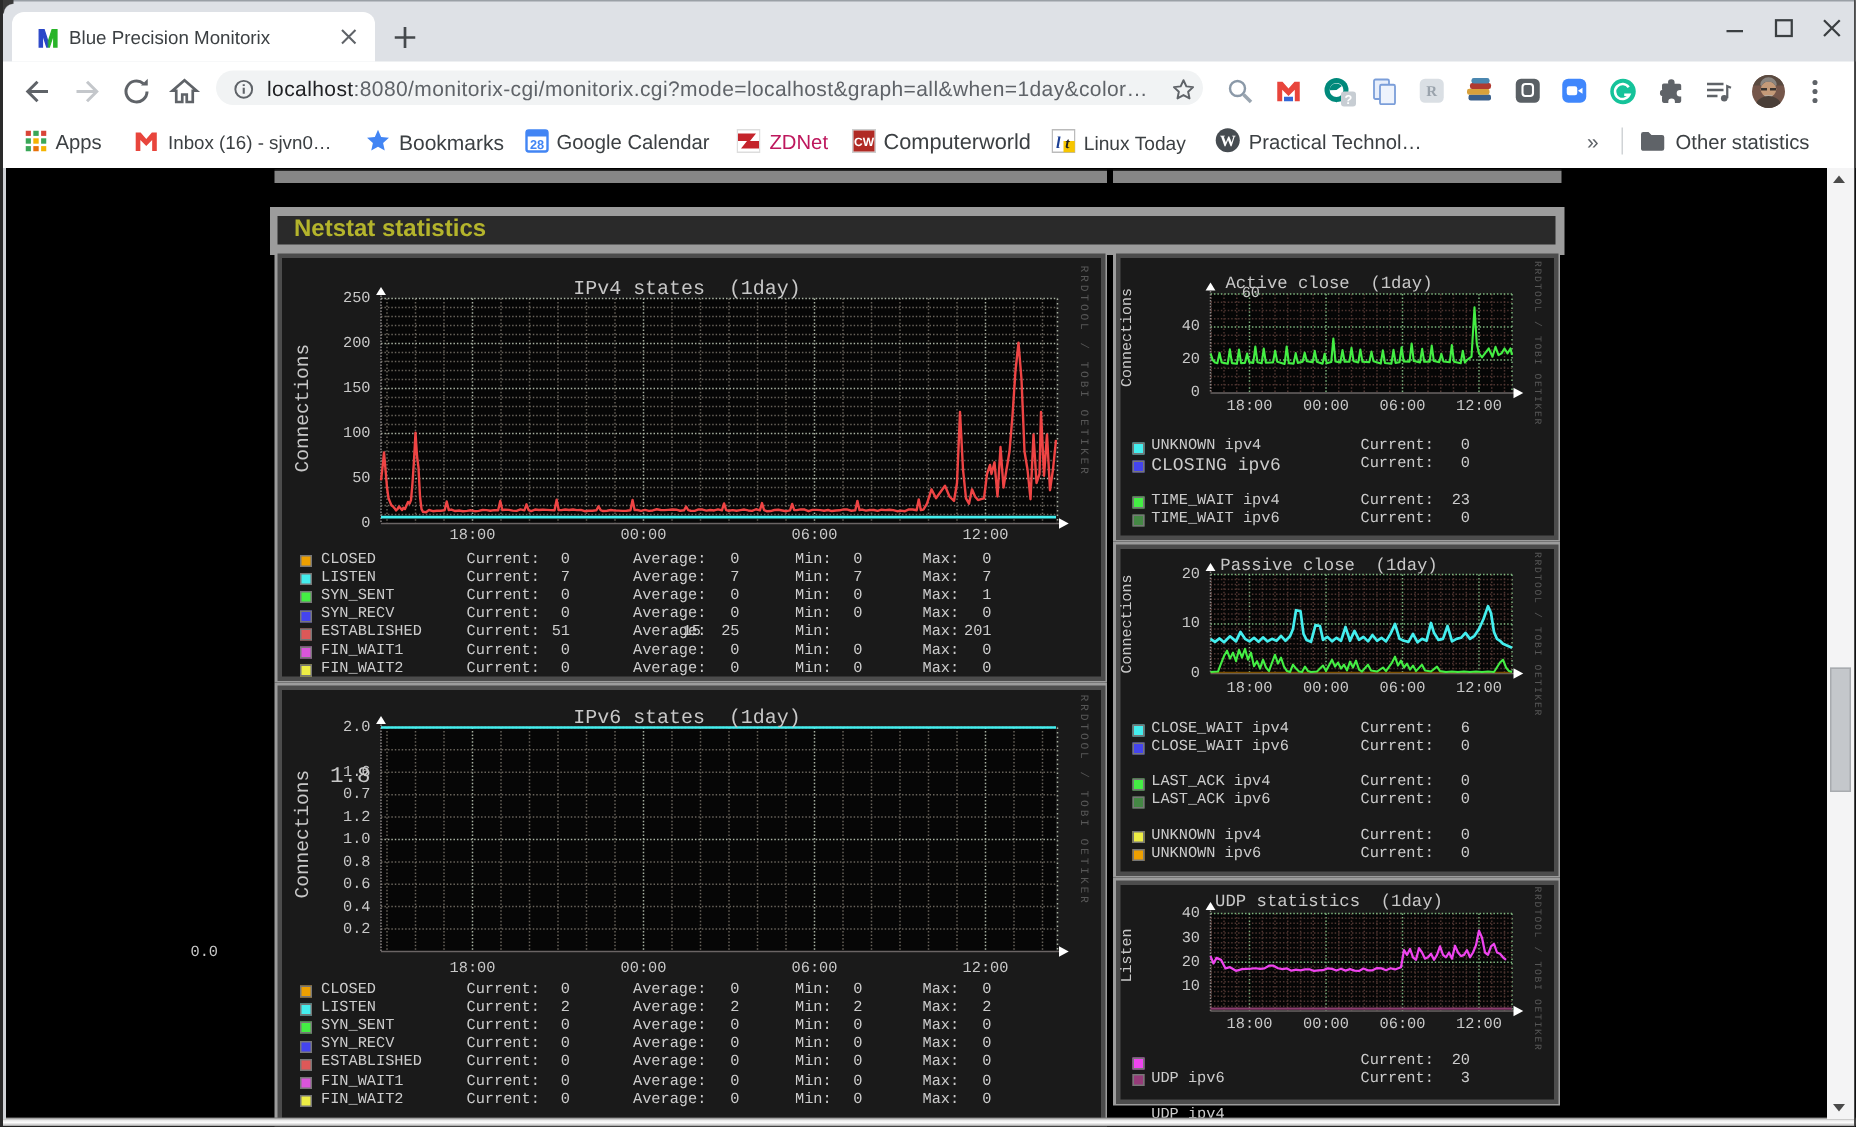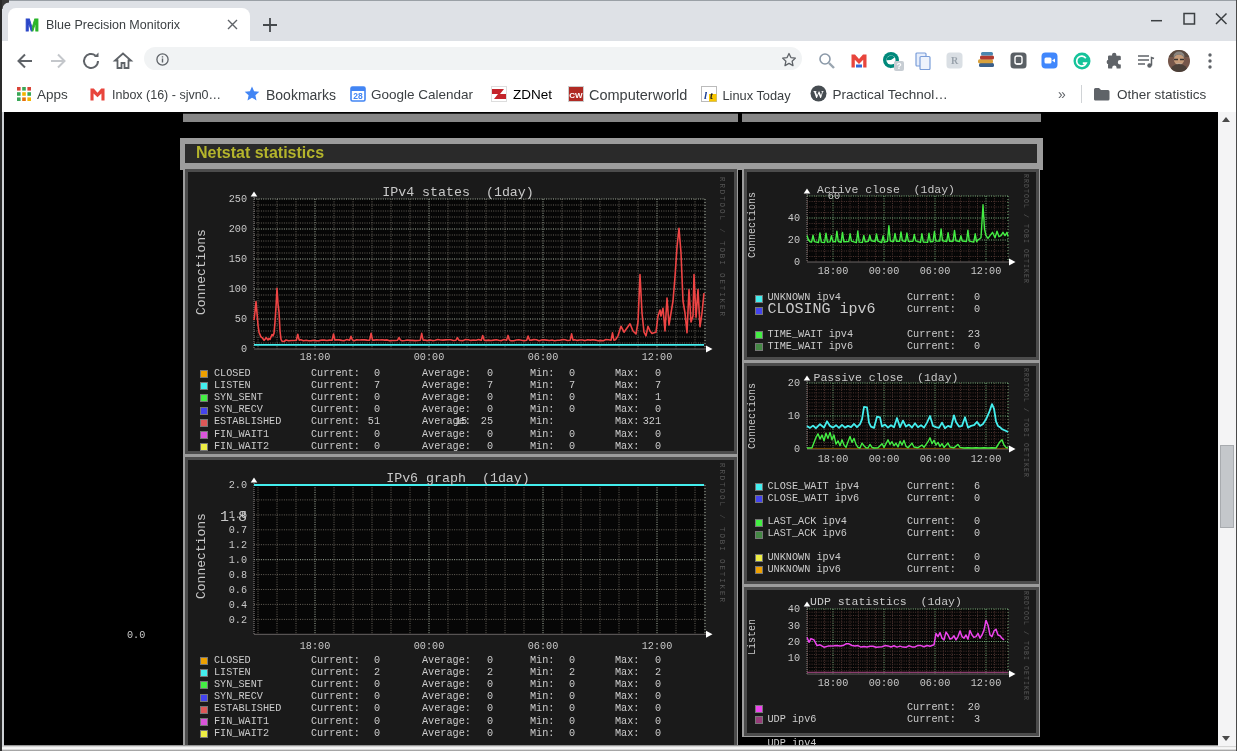--- a/index.html
+++ b/index.html
@@ -291,21 +291,21 @@
     <line x1="60" y1="22.2" x2="261" y2="22.2" stroke="#4e3531" stroke-width="1" stroke-dasharray="1 1.3"></line>
     <line x1="60" y1="19.0" x2="261" y2="19.0" stroke="#7fb57f" stroke-width="1" stroke-dasharray="1 1.3"></line>
     <line x1="60" y1="15" x2="60" y2="84" stroke="#8a8484" stroke-width="1" stroke-dasharray="1 1"></line>
     <line x1="60" y1="84" x2="264" y2="84" stroke="#6a6464" stroke-width="1"></line>
     <polygon points="56.7,16.600000000000023 63.3,16.600000000000023 60,11.399999999999977" fill="#ffffff"></polygon>
     <polygon points="262,80.5 262,87.5 268.5,84" fill="#ffffff"></polygon>
     <line x1="60" y1="82.39999999999998" x2="261" y2="82.39999999999998" stroke="#8a3d6e" stroke-width="1.4"></line>
     <polyline points="60.0,47.4 62.0,52.3 64.0,48.6 67.0,49.9 70.0,55.6 73.0,54.8 77.0,57.2 81.0,56.1 84.0,55.9 87.0,55.8 90.0,55.5 93.0,55.9 96.0,55.6 99.0,53.8 102.0,53.8 105.0,55.5 108.0,56.1 111.0,55.6 114.0,57.1 117.0,56.4 120.0,56.9 123.0,56.3 126.0,56.2 129.0,57.3 132.0,56.9 135.0,56.8 138.0,55.6 141.0,55.9 144.0,57.0 147.0,55.8 150.0,57.1 153.0,56.1 156.0,57.1 159.0,57.3 162.0,55.7 165.0,56.9 168.0,56.9 171.0,55.4 174.0,55.6 177.0,56.8 180.0,55.5 183.0,56.3 187.0,54.8 189.0,43.4 191.0,46.6 193.0,42.6 195.0,48.2 197.0,49.9 199.0,42.1 201.0,45.0 203.0,49.1 205.0,48.2 207.0,45.8 209.0,49.9 211.0,46.6 213.0,40.9 215.0,46.6 217.0,48.2 219.0,45.0 221.0,49.1 223.0,40.5 225.0,45.0 227.0,47.4 229.0,46.6 231.0,43.4 233.0,48.2 235.0,45.0 237.0,40.1 239.0,30.4 241.0,35.2 243.0,45.0 245.0,46.6 247.0,40.9 249.0,39.3 251.0,45.0 253.0,45.8 255.0,48.2 257.0,49.9" fill="none" stroke="#ee44ee" stroke-width="1.5" stroke-linejoin="round"></polyline>
   </svg>
 <div class="abs glab" style="left:308px;top:184.5px;width:300px;text-align:center;font-size:13.3px;line-height:15.3px;white-space:pre;">IPv4 states  (1day)</div>
-<div class="abs glab" style="left:308px;top:471px;width:300px;text-align:center;font-size:13.3px;line-height:15.3px;white-space:pre;">IPv6 graph  (1day)</div>
+<div class="abs glab" style="left:308px;top:471px;width:300px;text-align:center;font-size:13.3px;line-height:15.3px;white-space:pre;">IPv6 states  (1day)</div>
 <div class="abs glab" style="left:736px;top:183px;width:300px;text-align:center;font-size:11.5px;line-height:13.5px;white-space:pre;">Active close  (1day)</div>
 <div class="abs glab" style="left:736px;top:371px;width:300px;text-align:center;font-size:11.5px;line-height:13.5px;white-space:pre;">Passive close  (1day)</div>
 <div class="abs glab" style="left:736px;top:595px;width:300px;text-align:center;font-size:11.5px;line-height:13.5px;white-space:pre;">UDP statistics  (1day)</div>
 <div class="abs glab" style="left:127px;top:194.2px;width:120px;text-align:right;font-size:10.2px;line-height:12.2px;white-space:pre">250</div>
 <div class="abs glab" style="left:127px;top:224.2px;width:120px;text-align:right;font-size:10.2px;line-height:12.2px;white-space:pre">200</div>
 <div class="abs glab" style="left:127px;top:254.2px;width:120px;text-align:right;font-size:10.2px;line-height:12.2px;white-space:pre">150</div>
 <div class="abs glab" style="left:127px;top:284.2px;width:120px;text-align:right;font-size:10.2px;line-height:12.2px;white-space:pre">100</div>
 <div class="abs glab" style="left:127px;top:314.2px;width:120px;text-align:right;font-size:10.2px;line-height:12.2px;white-space:pre">50</div>
 <div class="abs glab" style="left:127px;top:344.2px;width:120px;text-align:right;font-size:10.2px;line-height:12.2px;white-space:pre">0</div>
 <div class="abs glab" style="left:127px;top:480.2px;width:120px;text-align:right;font-size:10.2px;line-height:12.2px;white-space:pre">2.0</div>
@@ -402,21 +402,21 @@
 <div class="abs mono" style="left:541px;top:404.1px;width:120px;text-align:right;font-size:10.2px;line-height:12.2px;white-space:pre">0</div>
 <div class="sw" style="left:200px;top:418.8px;background:#dd5858;border:1px solid #777"></div>
 <div class="abs mono" style="left:214px;top:416.3px;font-size:10.2px;line-height:12.2px;white-space:pre;">ESTABLISHED</div>
 <div class="abs mono" style="left:311px;top:416.3px;font-size:10.2px;line-height:12.2px;white-space:pre;">Current:</div>
 <div class="abs mono" style="left:260px;top:416.3px;width:120px;text-align:right;font-size:10.2px;line-height:12.2px;white-space:pre">51</div>
 <div class="abs mono" style="left:422px;top:416.3px;font-size:10.2px;line-height:12.2px;white-space:pre;">Average:</div>
 <div class="abs mono" style="left:373px;top:416.3px;width:120px;text-align:right;font-size:10.2px;line-height:12.2px;white-space:pre">25</div>
 <div class="abs mono" style="left:530px;top:416.3px;font-size:10.2px;line-height:12.2px;white-space:pre;">Min:</div>
 <div class="abs mono" style="left:455px;top:416.3px;width:120px;text-align:left;font-size:10.2px;line-height:12.2px;white-space:pre">15</div>
 <div class="abs mono" style="left:615px;top:416.3px;font-size:10.2px;line-height:12.2px;white-space:pre;">Max:</div>
-<div class="abs mono" style="left:541px;top:416.3px;width:120px;text-align:right;font-size:10.2px;line-height:12.2px;white-space:pre">321</div>
+<div class="abs mono" style="left:541px;top:416.3px;width:120px;text-align:right;font-size:10.2px;line-height:12.2px;white-space:pre">201</div>
 <div class="sw" style="left:200px;top:431.0px;background:#da55da;border:1px solid #777"></div>
 <div class="abs mono" style="left:214px;top:428.5px;font-size:10.2px;line-height:12.2px;white-space:pre;">FIN_WAIT1</div>
 <div class="abs mono" style="left:311px;top:428.5px;font-size:10.2px;line-height:12.2px;white-space:pre;">Current:</div>
 <div class="abs mono" style="left:260px;top:428.5px;width:120px;text-align:right;font-size:10.2px;line-height:12.2px;white-space:pre">0</div>
 <div class="abs mono" style="left:422px;top:428.5px;font-size:10.2px;line-height:12.2px;white-space:pre;">Average:</div>
 <div class="abs mono" style="left:373px;top:428.5px;width:120px;text-align:right;font-size:10.2px;line-height:12.2px;white-space:pre">0</div>
 <div class="abs mono" style="left:530px;top:428.5px;font-size:10.2px;line-height:12.2px;white-space:pre;">Min:</div>
 <div class="abs mono" style="left:455px;top:428.5px;width:120px;text-align:right;font-size:10.2px;line-height:12.2px;white-space:pre">0</div>
 <div class="abs mono" style="left:615px;top:428.5px;font-size:10.2px;line-height:12.2px;white-space:pre;">Max:</div>
 <div class="abs mono" style="left:541px;top:428.5px;width:120px;text-align:right;font-size:10.2px;line-height:12.2px;white-space:pre">0</div>
@@ -498,21 +498,21 @@
 <div class="abs mono" style="left:373px;top:727.7px;width:120px;text-align:right;font-size:10.2px;line-height:12.2px;white-space:pre">0</div>
 <div class="abs mono" style="left:530px;top:727.7px;font-size:10.2px;line-height:12.2px;white-space:pre;">Min:</div>
 <div class="abs mono" style="left:455px;top:727.7px;width:120px;text-align:right;font-size:10.2px;line-height:12.2px;white-space:pre">0</div>
 <div class="abs mono" style="left:615px;top:727.7px;font-size:10.2px;line-height:12.2px;white-space:pre;">Max:</div>
 <div class="abs mono" style="left:541px;top:727.7px;width:120px;text-align:right;font-size:10.2px;line-height:12.2px;white-space:pre">0</div>
 <div class="sw" style="left:754.5px;top:294.5px;background:#44eeee;border:1px solid #777"></div>
 <div class="abs mono" style="left:767.5px;top:292px;font-size:10.2px;line-height:12.2px;white-space:pre;">UNKNOWN ipv4</div>
 <div class="abs mono" style="left:907px;top:292px;font-size:10.2px;line-height:12.2px;white-space:pre;">Current:</div>
 <div class="abs mono" style="left:860px;top:292px;width:120px;text-align:right;font-size:10.2px;line-height:12.2px;white-space:pre">0</div>
 <div class="sw" style="left:754.5px;top:306.5px;background:#4444ee;border:1px solid #777"></div>
-<div class="abs mono" style="left:767.5px;top:304px;font-size:15px;line-height:12.2px;white-space:pre;">CLOSING ipv6</div>
+<div class="abs mono" style="left:767.5px;top:304px;font-size:12px;line-height:12.2px;white-space:pre;">CLOSING ipv6</div>
 <div class="abs mono" style="left:907px;top:304px;font-size:10.2px;line-height:12.2px;white-space:pre;">Current:</div>
 <div class="abs mono" style="left:860px;top:304px;width:120px;text-align:right;font-size:10.2px;line-height:12.2px;white-space:pre">0</div>
 <div class="sw" style="left:754.5px;top:331.0px;background:#44ee44;border:1px solid #777"></div>
 <div class="abs mono" style="left:767.5px;top:328.5px;font-size:10.2px;line-height:12.2px;white-space:pre;">TIME_WAIT ipv4</div>
 <div class="abs mono" style="left:907px;top:328.5px;font-size:10.2px;line-height:12.2px;white-space:pre;">Current:</div>
 <div class="abs mono" style="left:860px;top:328.5px;width:120px;text-align:right;font-size:10.2px;line-height:12.2px;white-space:pre">23</div>
 <div class="sw" style="left:754.5px;top:343.0px;background:#448844;border:1px solid #777"></div>
 <div class="abs mono" style="left:767.5px;top:340.5px;font-size:10.2px;line-height:12.2px;white-space:pre;">TIME_WAIT ipv6</div>
 <div class="abs mono" style="left:907px;top:340.5px;font-size:10.2px;line-height:12.2px;white-space:pre;">Current:</div>
 <div class="abs mono" style="left:860px;top:340.5px;width:120px;text-align:right;font-size:10.2px;line-height:12.2px;white-space:pre">0</div>
@@ -593,20 +593,21 @@
  </svg>
  <svg class="abs" style="left:112px;top:50px" width="22" height="22" viewBox="0 0 22 22">
    <path d="M11 3.5 L3 10.5 H5.5 V18 H9.5 V13 H12.5 V18 H16.5 V10.5 H19 Z" fill="none" stroke="#5f6368" stroke-width="1.8"></path>
  </svg>
 
  <div class="abs" style="left:144px;top:47px;width:658px;height:23px;background:#f1f3f4;border-radius:11.5px"></div>
  <svg class="abs" style="left:156px;top:52.5px" width="13" height="13" viewBox="0 0 13 13">
    <circle cx="6.5" cy="6.5" r="5.6" fill="none" stroke="#5f6368" stroke-width="1.3"></circle>
    <path d="M6.5 5.5 V9.5 M6.5 3.2 V4.4" stroke="#5f6368" stroke-width="1.4"></path>
  </svg>
+ <div class="abs" style="left:178px;top:50.5px;font-size:14px;letter-spacing:0.27px;color:#5f6368;white-space:pre"><span style="color:#202124">localhost</span>:8080/monitorix-cgi/monitorix.cgi?mode=localhost&amp;graph=all&amp;when=1day&amp;color…</div>
 
  <svg class="abs" style="left:781px;top:51.5px" width="16" height="16" viewBox="0 0 16 16">
    <path d="M8 1.5 L9.9 5.6 14.4 6.1 11.1 9.2 12 13.6 8 11.4 4 13.6 4.9 9.2 1.6 6.1 6.1 5.6 Z" fill="none" stroke="#5f6368" stroke-width="1.3" stroke-linejoin="round"></path>
  </svg>
 
  <svg class="abs" style="left:818px;top:52px" width="18" height="18" viewBox="0 0 18 18">
    <circle cx="7" cy="7" r="5" fill="none" stroke="#8b99a8" stroke-width="1.6"></circle>
    <path d="M11 11 L16 16" stroke="#9aa5b0" stroke-width="2.4"></path>
  </svg>
  <svg class="abs" style="left:851px;top:53px" width="16" height="16" viewBox="0 0 16 16">
@@ -704,21 +705,21 @@
  <svg class="abs" style="left:350px;top:86px" width="16" height="16" viewBox="0 0 16 16">
    <rect x="1" y="1" width="14" height="14" rx="1.5" fill="#fff" stroke="#4285f4" stroke-width="1.6"></rect>
    <rect x="1" y="1" width="14" height="4" fill="#4285f4"></rect>
    <text x="8" y="13" font-size="8.5" font-weight="bold" fill="#4285f4" text-anchor="middle" font-family="Liberation Sans">28</text>
  </svg>
  <div class="abs" style="left:371px;top:87px;font-size:13.5px;color:#3c4043">Google Calendar</div>
  <svg class="abs" style="left:491px;top:86px" width="16" height="16" viewBox="0 0 16 16">
    <rect x="0.5" y="0.5" width="15" height="15" fill="#fff" stroke="#ddd"></rect>
    <path d="M1 3 H13 L9 8 H15 V13 H3 L7 8 H1 Z" fill="#c4242b"></path>
  </svg>
- <div class="abs" style="left:513px;top:87px;font-size:13.5px;color:#000000">ZDNet</div>
+ <div class="abs" style="left:513px;top:87px;font-size:13.5px;color:#be185d">ZDNet</div>
  <svg class="abs" style="left:568px;top:86px" width="16" height="16" viewBox="0 0 16 16">
    <rect x="0.5" y="0.5" width="15" height="15" fill="#fff" stroke="#ccc"></rect>
    <rect x="1" y="1" width="14" height="14" fill="#b02a24"></rect>
    <text x="8" y="11.6" font-size="8" font-weight="bold" fill="#fff" text-anchor="middle" font-family="Liberation Sans">CW</text>
  </svg>
  <div class="abs" style="left:589px;top:87px;font-size:14.5px;color:#3c4043">Computerworld</div>
  <svg class="abs" style="left:701px;top:86px" width="16" height="16" viewBox="0 0 16 16">
    <rect x="0.5" y="0.5" width="15" height="15" fill="#fff" stroke="#bbb"></rect>
    <rect x="8" y="8" width="7.5" height="7.5" fill="#f7c600"></rect>
    <text x="4.5" y="12.5" font-size="11" font-weight="bold" font-style="italic" fill="#1c3f94" text-anchor="middle" font-family="Liberation Serif">l</text>

